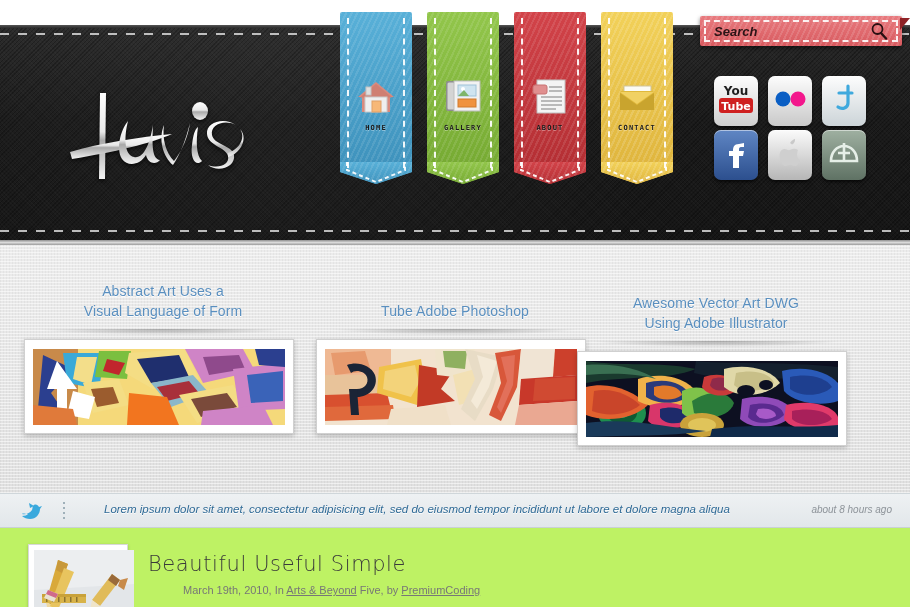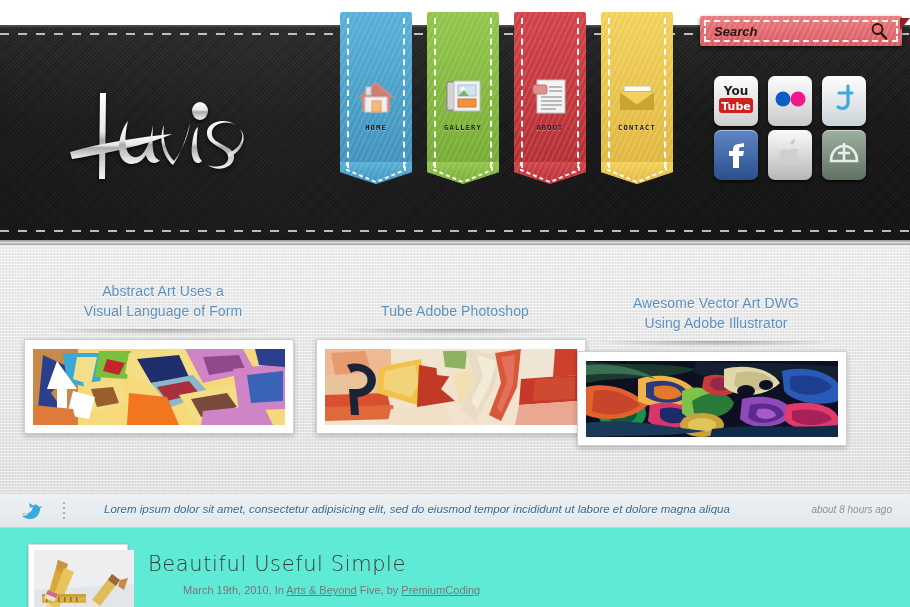--- a/index.html
+++ b/index.html
@@ -185,21 +185,21 @@
     font-size:11.5px; font-style:italic; color:#2f6a96;
     text-shadow:0 1px 0 rgba(255,255,255,.9);
     margin-left:24px;
   }
   .twbar .ago {
     position:absolute; right:18px; top:10px;
     font-size:10px; font-style:italic; color:#8d9399;
   }
 
   
-  .bottom { position:absolute; left:0; top:528px; width:910px; height:79px; background:#5eead4; }
+  .bottom { position:absolute; left:0; top:528px; width:910px; height:79px; background:#bef264; }
   .post-thumb {
     position:absolute; left:28px; top:16px; width:100px; height:66px;
     background:#fff; padding:5px; border:1px solid #d8d8d8;
     box-shadow:0 1px 3px rgba(0,0,0,.2);
   }
   .post-thumb svg { display:block; }
   .post-title {
     position:absolute; left:148px; top:24px;
     font-size:21px; color:#3a3a3a; letter-spacing:.6px;
     font-family:"DejaVu Sans", sans-serif; font-weight:300;

